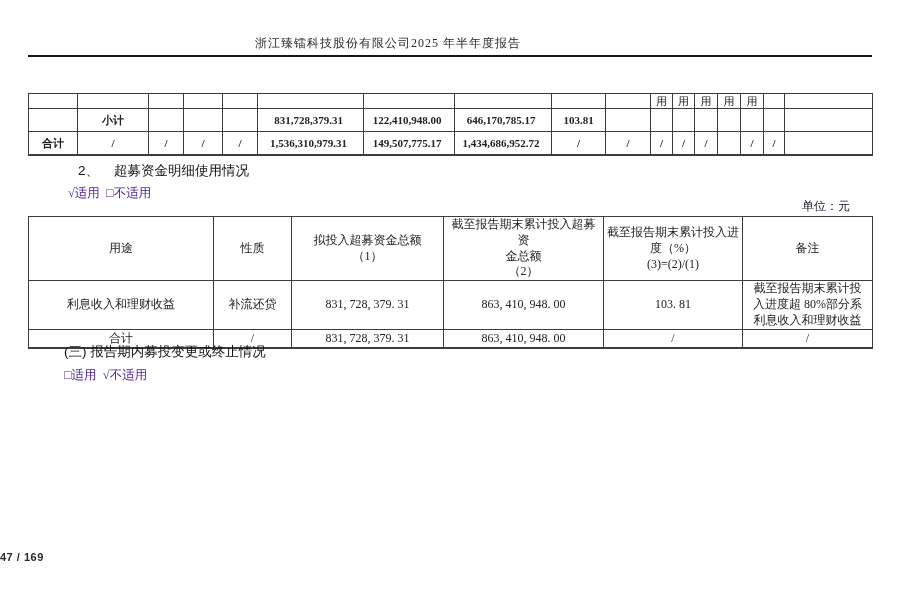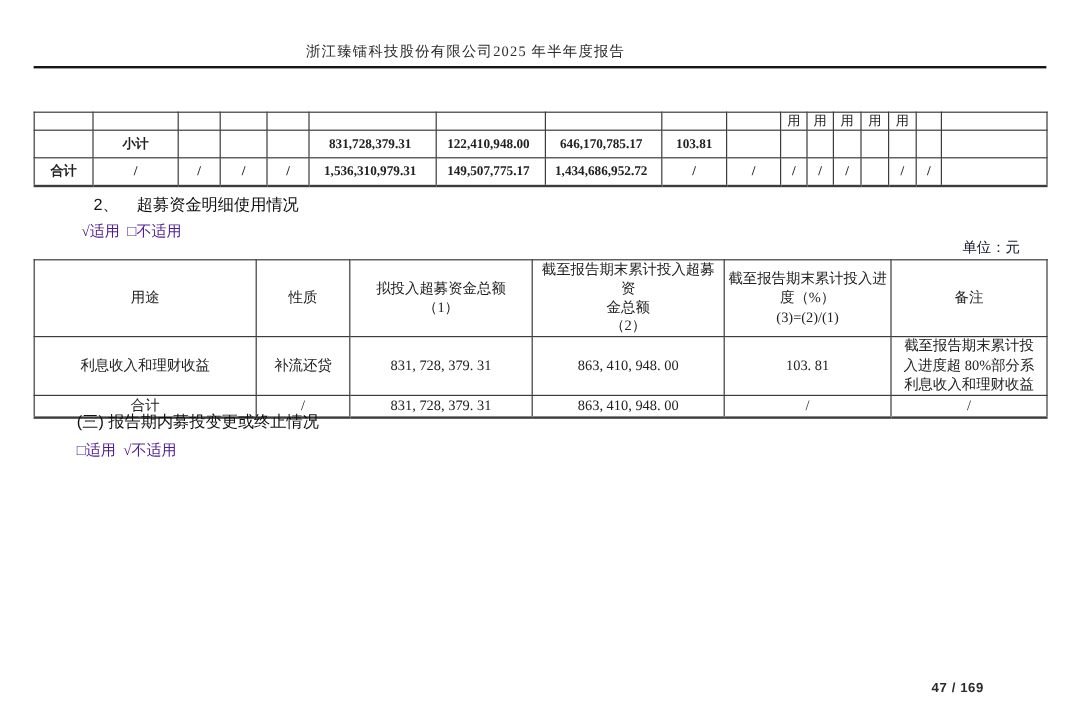--- a/index.html
+++ b/index.html
@@ -49,21 +49,21 @@
   .maintable th, .maintable td {
     text-align:center; vertical-align:middle;
     white-space:pre-line; line-height:1.32; color:#222; font-weight:normal;
     padding:0 3px;
   }
   .maintable thead th { height:52px; }
   .maintable tr.datarow td { height:44px; }
   .maintable tr.totalrow td { height:19px; border-bottom-width:2px; }
 
   .page-footer {
-    position:absolute; top:568px; left:0; width:820px; text-align:right;
+    position:absolute; top:551px; left:0; width:820px; text-align:left;
     font-size:11px; font-weight:bold; letter-spacing:0.5px; color:#2b2b2b;
     font-family:"Liberation Sans","DejaVu Sans",sans-serif;
   }
 </style>
 </head>
 <body>
 
 <div class="doc-header-title">浙江臻镭科技股份有限公司2025 年半年度报告</div>
 <div class="doc-header-rule"></div>
 

